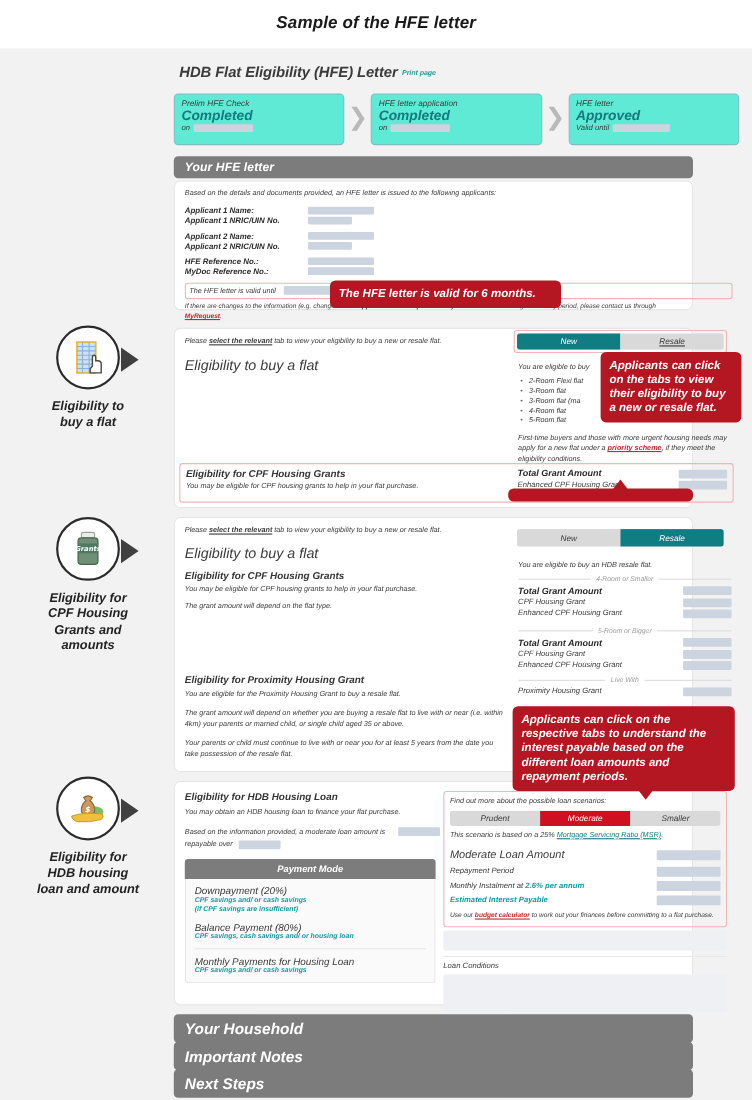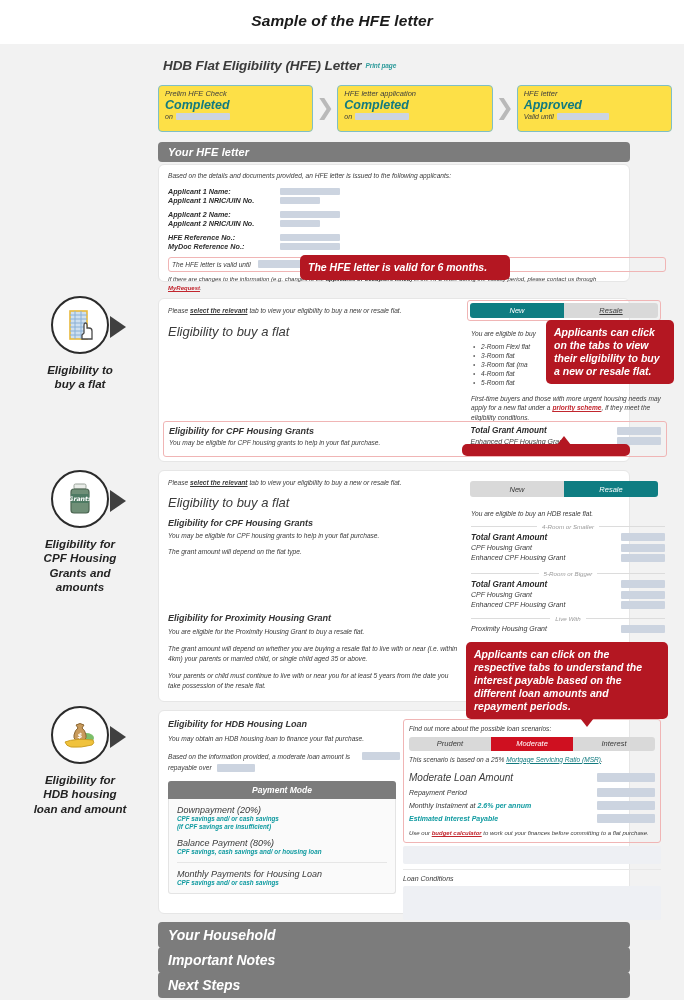--- a/index.html
+++ b/index.html
@@ -54,21 +54,21 @@
   }
   .print-link {
     font-size: 6.5px; font-weight: bold; color: #2e9b9b; margin-left: 4px;
     vertical-align: 2px;
   }
 
   
   .status-row { position: absolute; left: 158px; top: 83px; width: 514px; height: 50px;
     display: flex; align-items: center; }
   .status-card {
-    flex: 1 1 0; height: 47px; background: #fde047;
+    flex: 1 1 0; height: 47px; background: #5eead4;
     border: 1px solid #7fbfc4; border-radius: 4px;
     padding: 4px 6px;
   }
   .status-card .sc-label { font-size: 7.5px; color: #3c3c3c; line-height: 1.1; }
   .status-card .sc-value { font-size: 12.5px; font-weight: bold; color: #127a7f; line-height: 1.15; margin-top: 0px;}
   .status-card .sc-foot { font-size: 7px; color: #3c3c3c; display: flex; align-items: center; gap: 3px; margin-top: 1px;}
   .redact { background: #ccd4e0; display: inline-block; height: 7px; border-radius: 1px; }
 
   .chev { width: 24px; text-align: center; color: #b9b9b9; font-size: 22px; font-weight: bold;
     line-height: 1; font-family: "DejaVu Sans", sans-serif; }
@@ -450,21 +450,21 @@
         </div>
       </div>
     </div>
 
     <div style="position:absolute; left:244px; top:8px; width:258px;">
       <div class="pink-outline" style="padding:4px 5px;">
         <div class="body-text">Find out more about the possible loan scenarios:</div>
         <div class="tabs" style="width:100%; margin-top:3px; height:14px;">
           <div class="tab">Prudent</div>
           <div class="tab active-red">Moderate</div>
-          <div class="tab">Interest</div>
+          <div class="tab">Smaller</div>
         </div>
         <div class="body-text" style="margin-top:4px;">
           <span>This scenario is based on a 25% </span><span class="link-teal">Mortgage Servicing Ratio (MSR)</span><span>.</span>
         </div>
 
         <div style="margin-top:8px; display:flex; justify-content:space-between; align-items:center;">
           <span class="h2" style="font-size:10px;">Moderate Loan Amount</span>
           <span class="gr-box" style="width:58px;height:9px;"></span>
         </div>
         <div style="margin-top:5px; display:flex; justify-content:space-between; align-items:center;">

